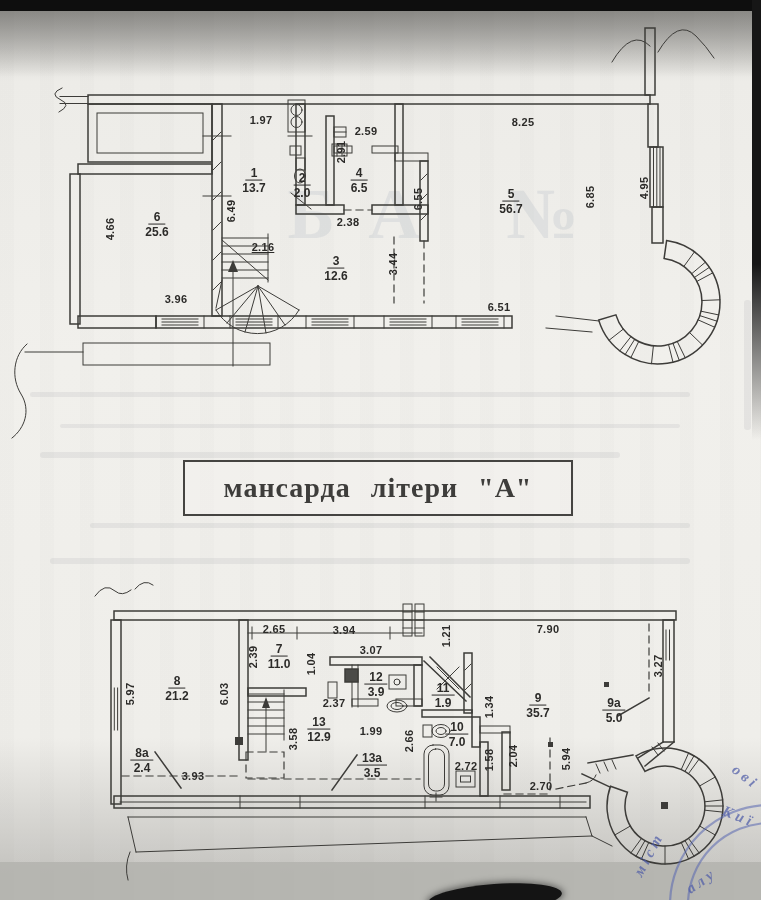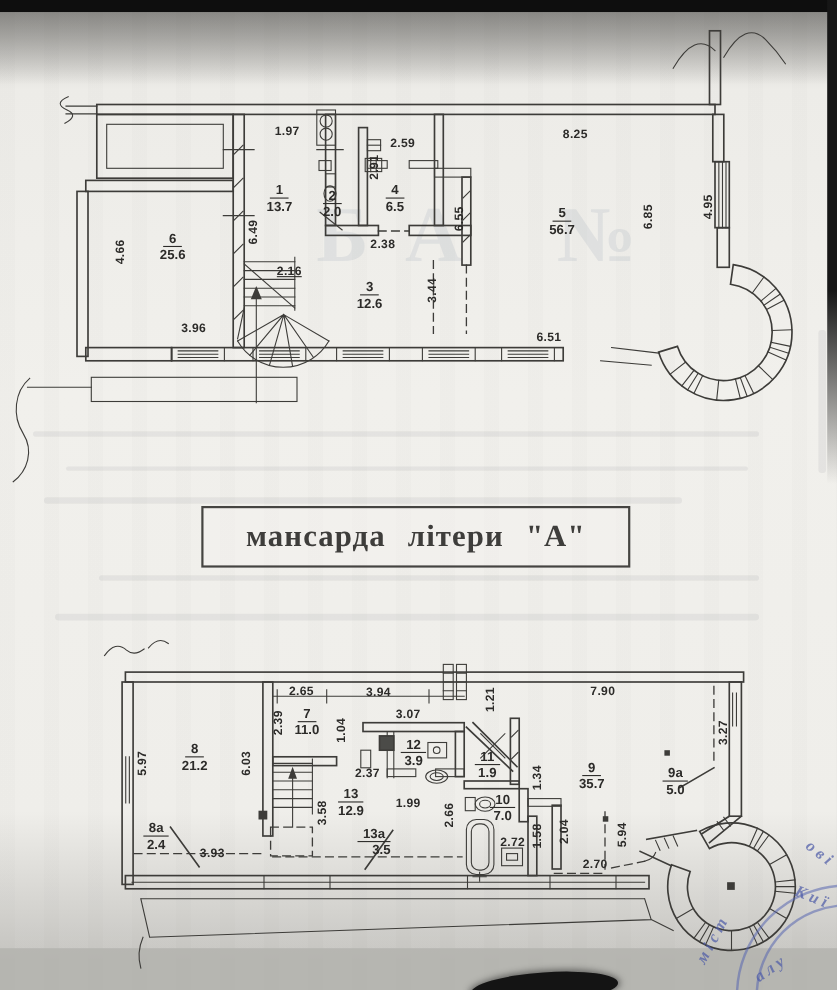--- a/index.html
+++ b/index.html
@@ -296,21 +296,21 @@
         <div class="area">35.7</div>
       </div>
       <div class="room" style="left: 614px; top: 711px;">
         <div class="num">9а</div>
         <div class="area">5.0</div>
       </div>
       <div class="room" style="left: 142px; top: 761px;">
         <div class="num">8а</div>
         <div class="area">2.4</div>
       </div>
-      <div class="room" style="left: 340px; top: 766px; align-items: flex-end;">
+      <div class="room" style="left: 372px; top: 766px;">
         <div class="num">13а</div>
         <div class="area">3.5</div>
       </div>
     </div>
   <div>
       <div class="lbl" style="left: 274px; top: 629px;">2.65</div>
       <div class="lbl" style="left: 344px; top: 630px;">3.94</div>
       <div class="lbl" style="left: 548px; top: 629px;">7.90</div>
       <div class="lbl rot" style="left: 446px; top: 636px;">1.21</div>
       <div class="lbl rot" style="left: 253px; top: 657px;">2.39</div>

